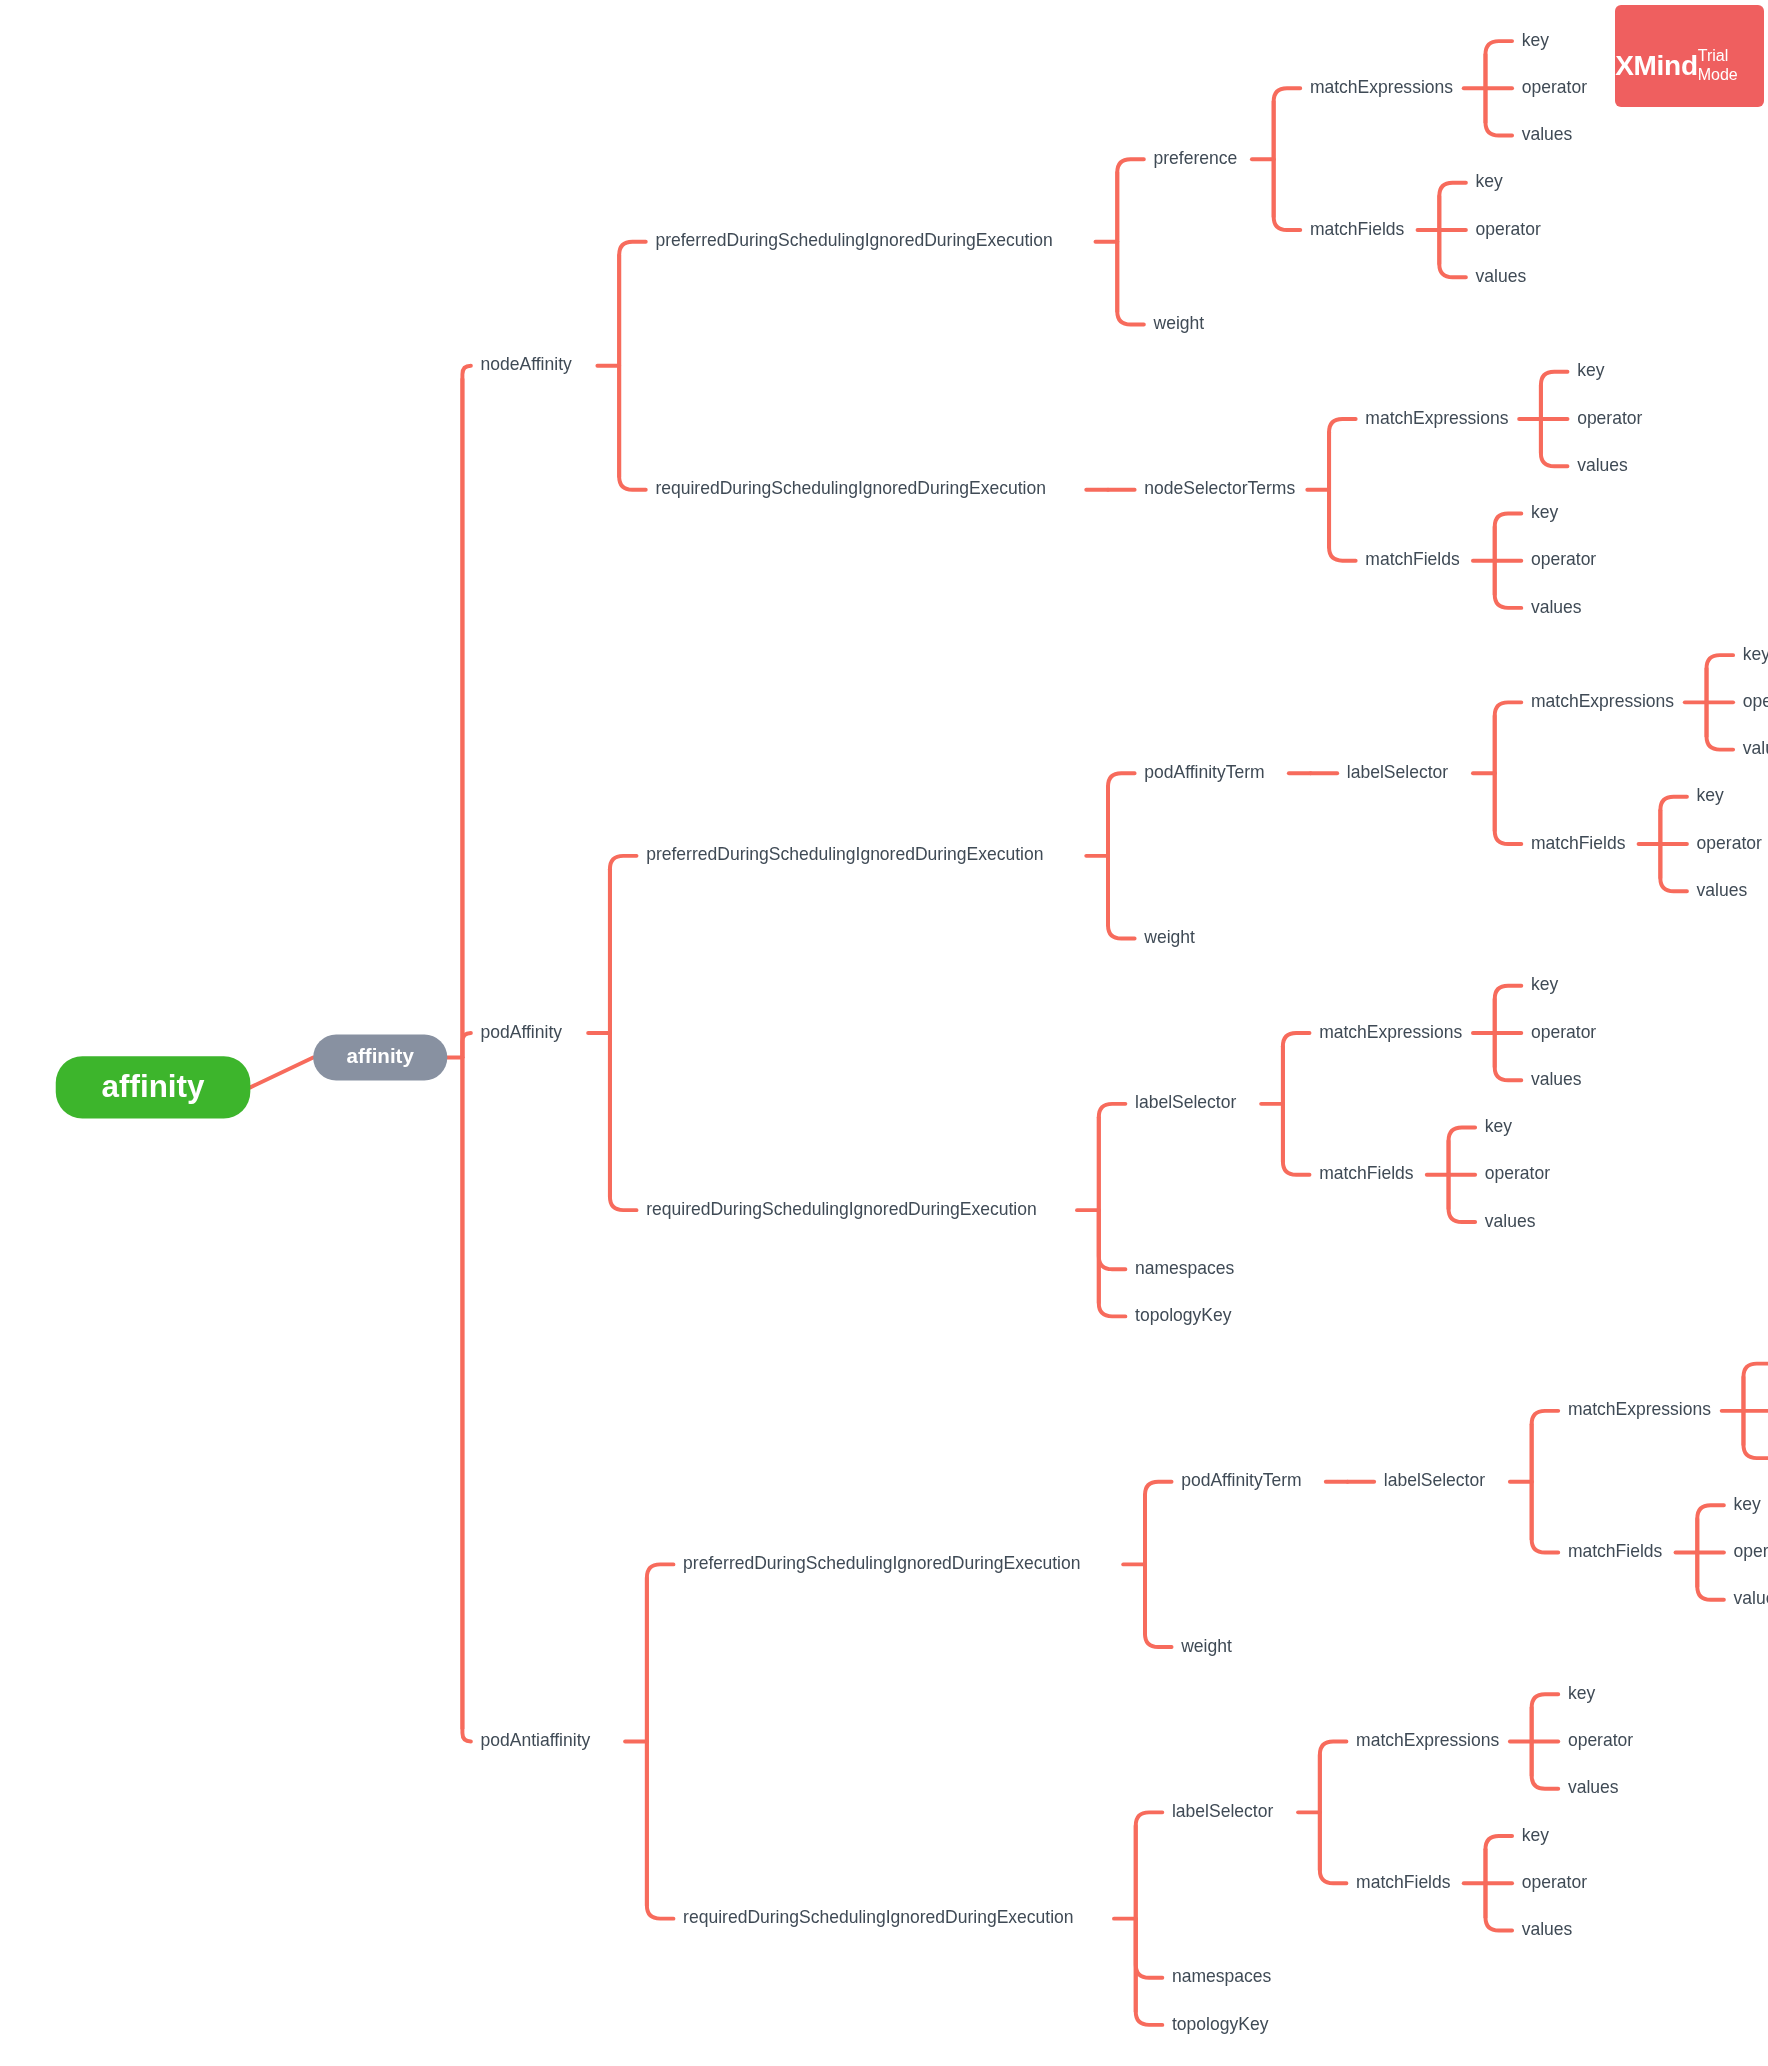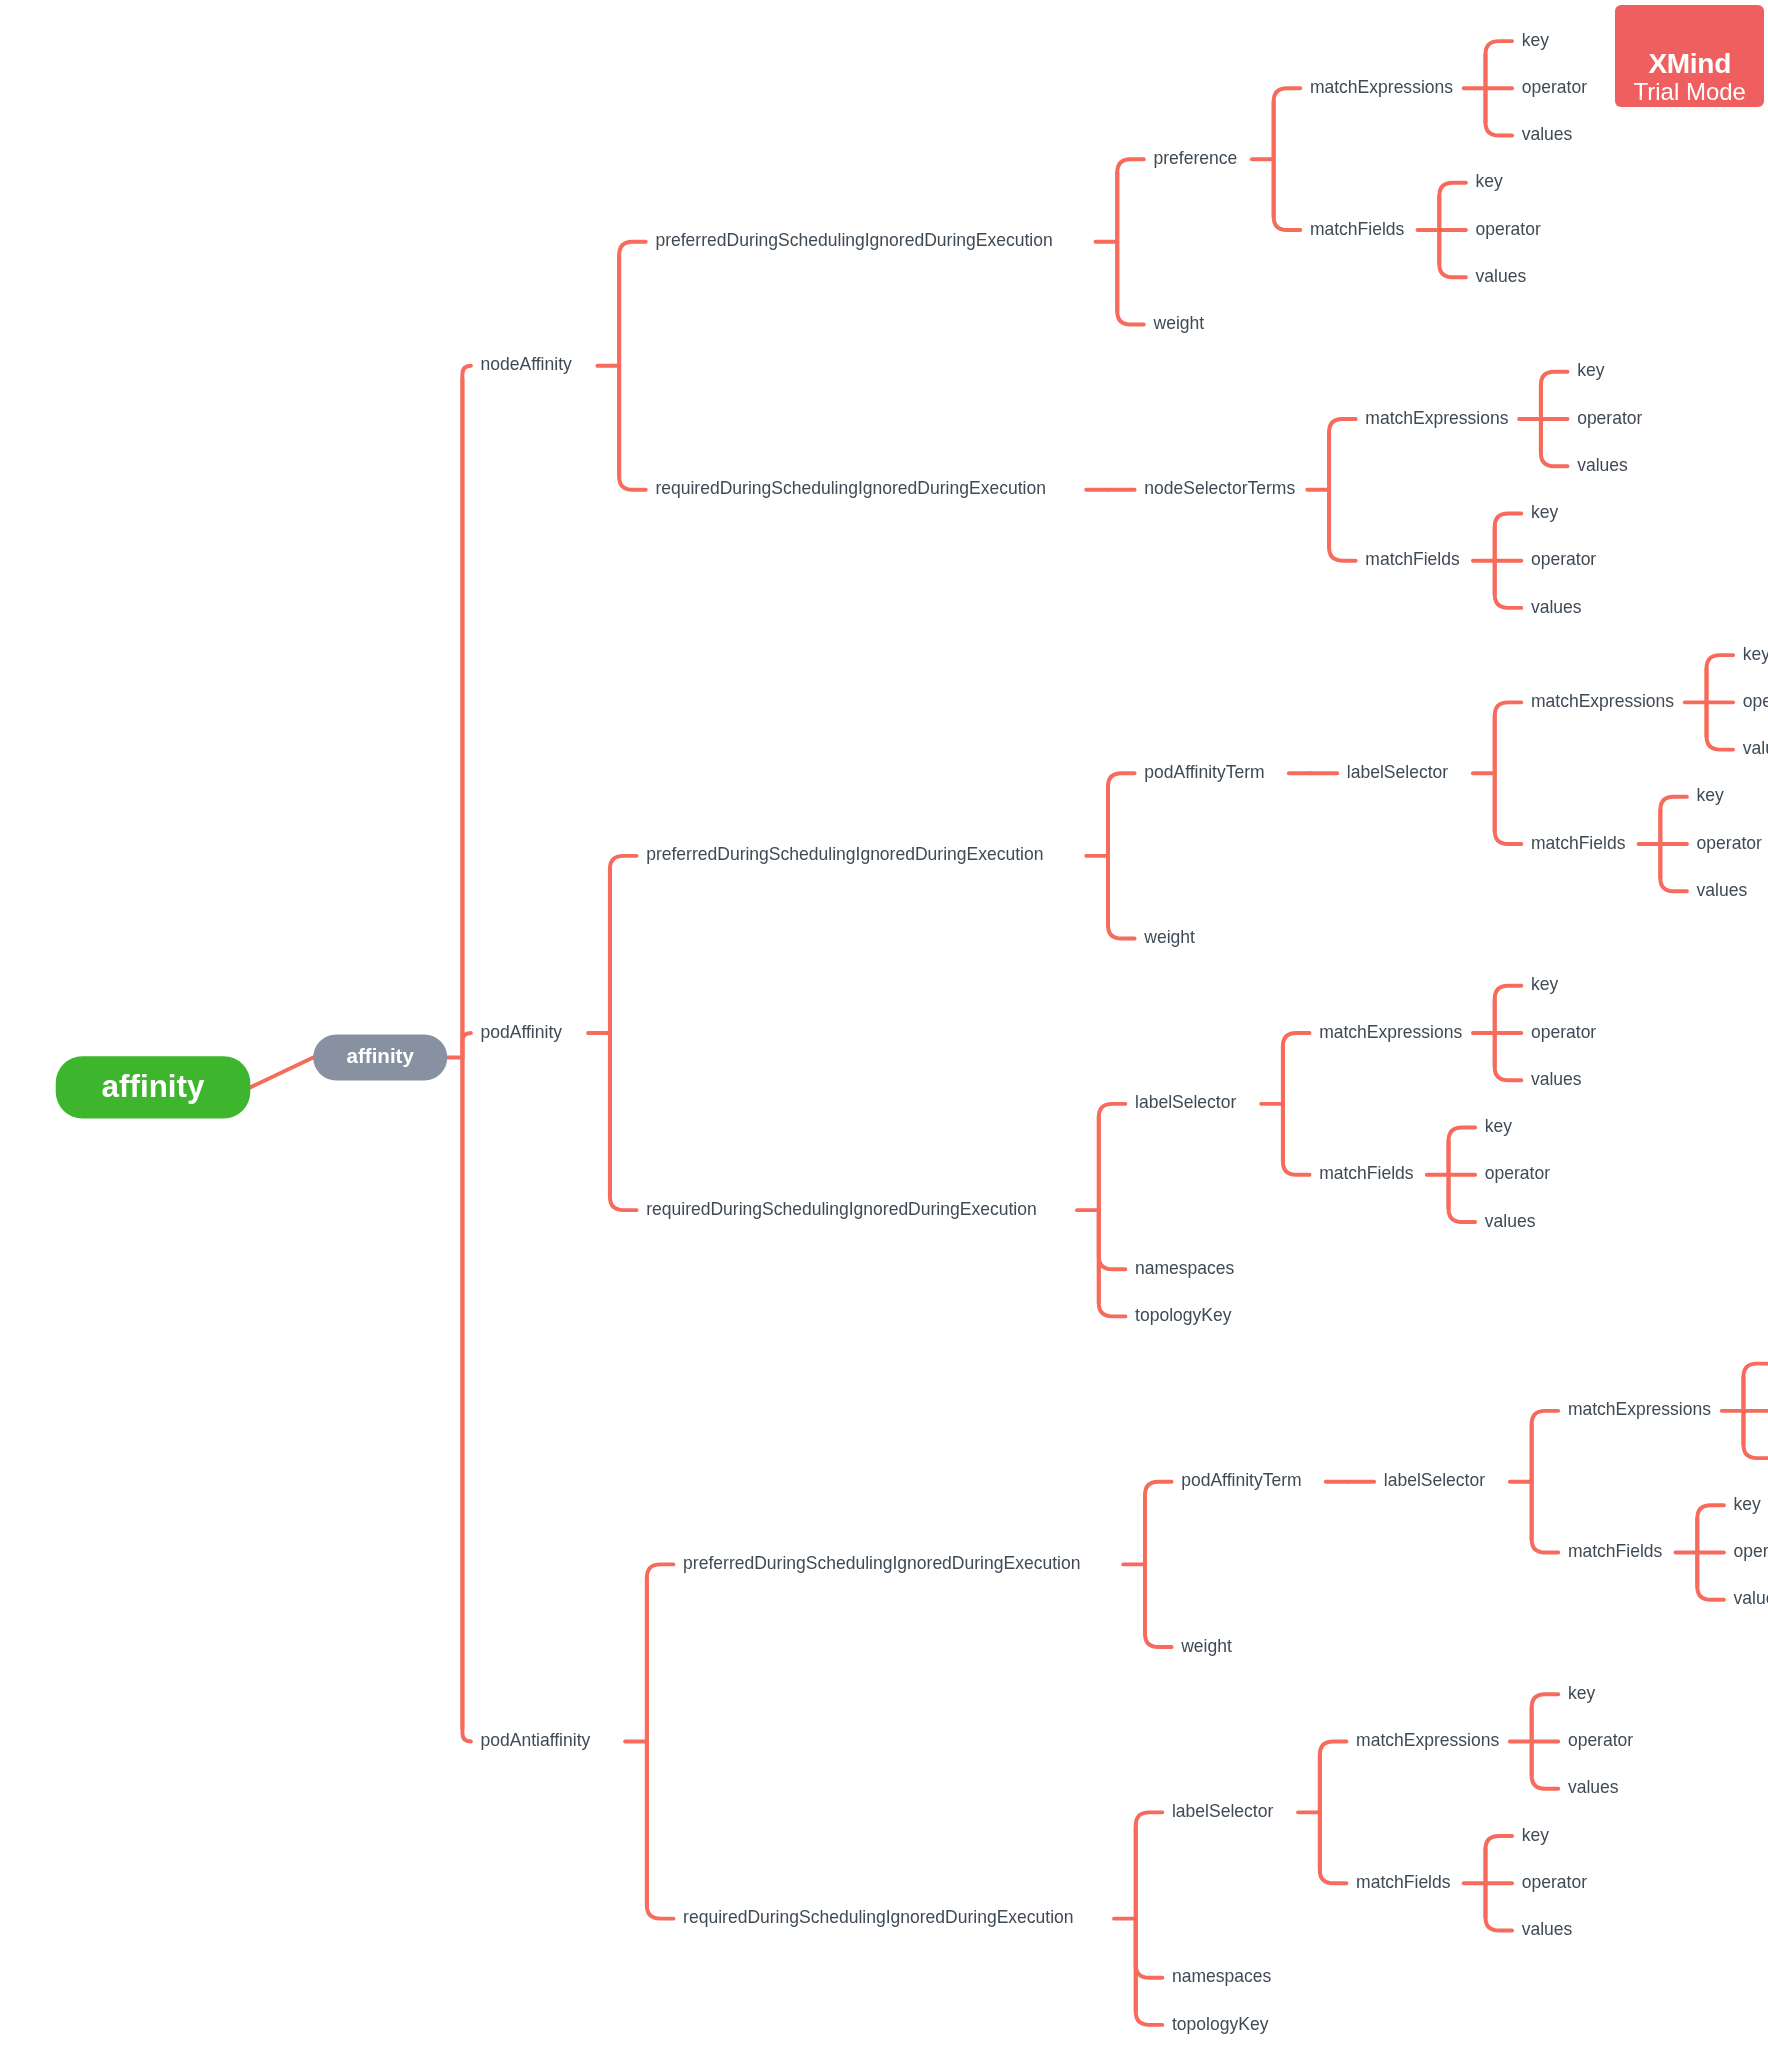--- a/index.html
+++ b/index.html
@@ -54,37 +54,37 @@
     stroke-linejoin: round;
   }
   #watermark {
     position: absolute;
     top: 4.8px;
     right: 4.8px;
     width: 149px;
     height: 102px;
     border-radius: 6px;
     display: flex;
-    flex-direction: column;
+    flex-direction: row;
     align-items: center;
-    justify-content: flex-end;
+    justify-content: center;
     box-sizing: border-box;
     padding-top: 19px;
   }
   #watermark .wm-title {
     font-family: "Liberation Sans", sans-serif;
     font-size: 28px;
     font-weight: bold;
     color: #ffffff;
     line-height: 1.05;
     letter-spacing: -0.3px;
   }
   #watermark .wm-sub {
     font-family: "Liberation Sans", sans-serif;
-    font-size: 24px;
+    font-size: 16px;
     font-weight: normal;
     color: #ffffff;
     line-height: 1.2;
     margin-top: 0;
   }
 </style>
 </head>
 <body>
 
 <div id="canvas-wrap">

